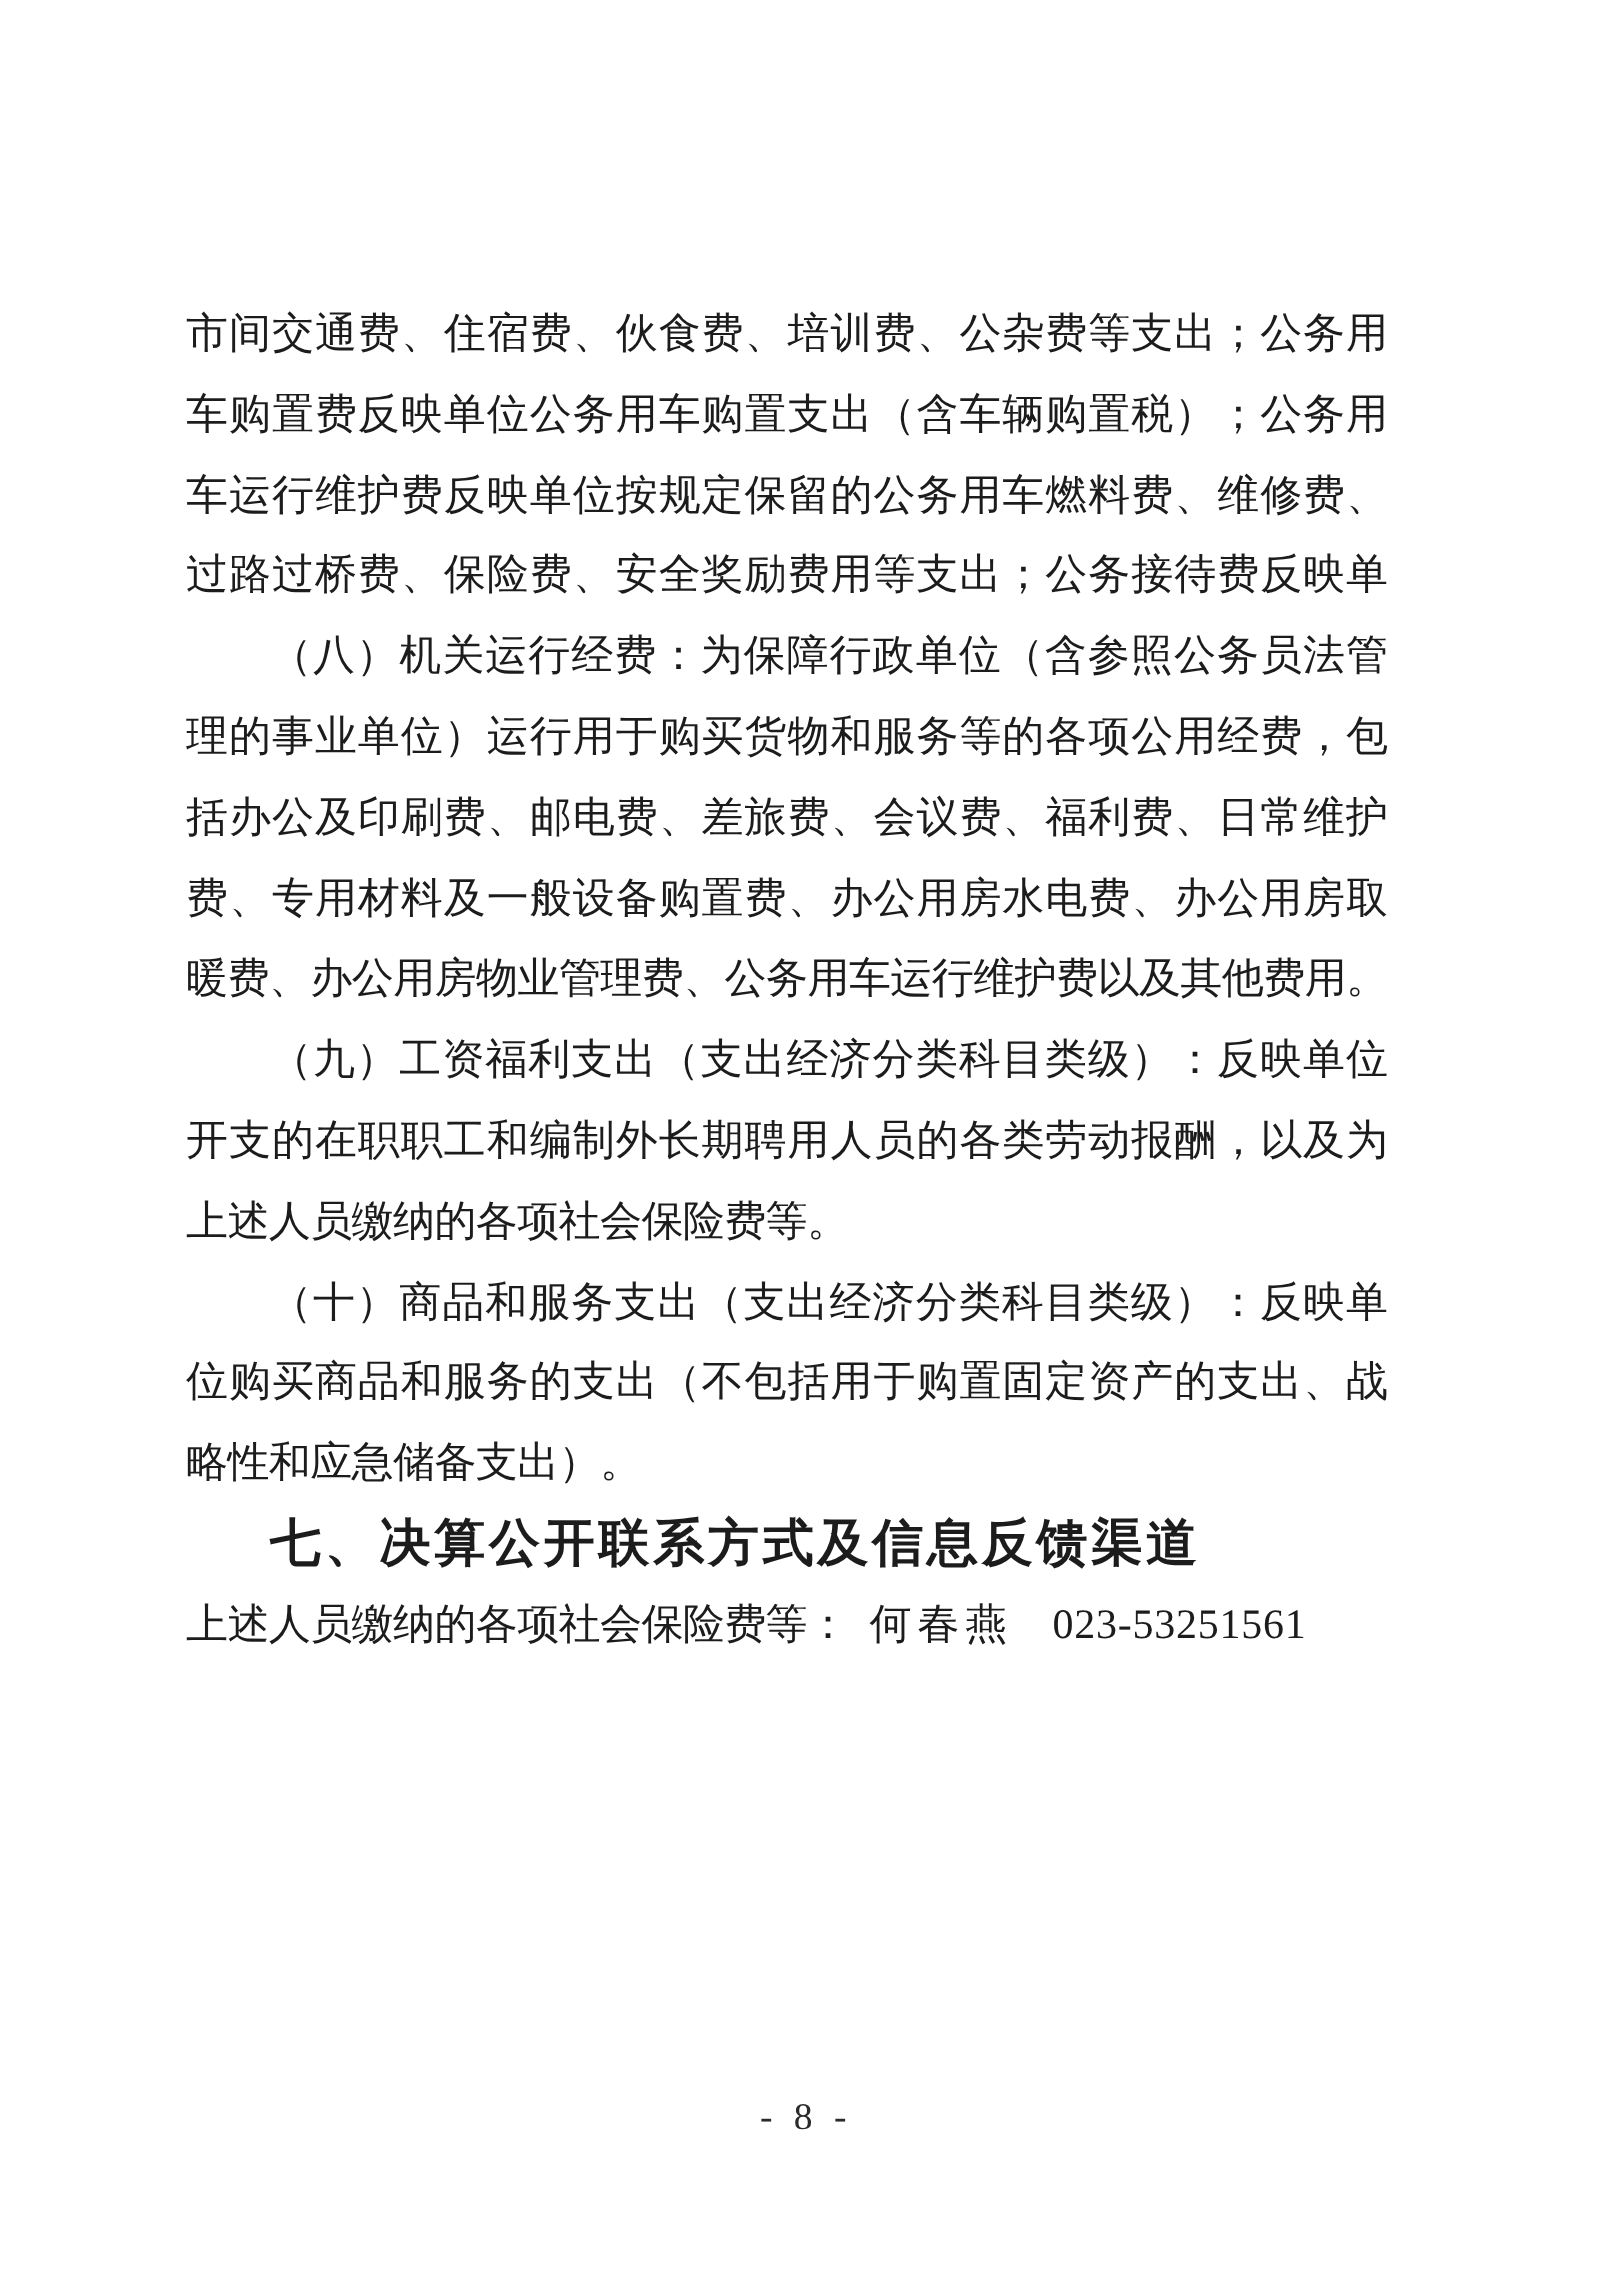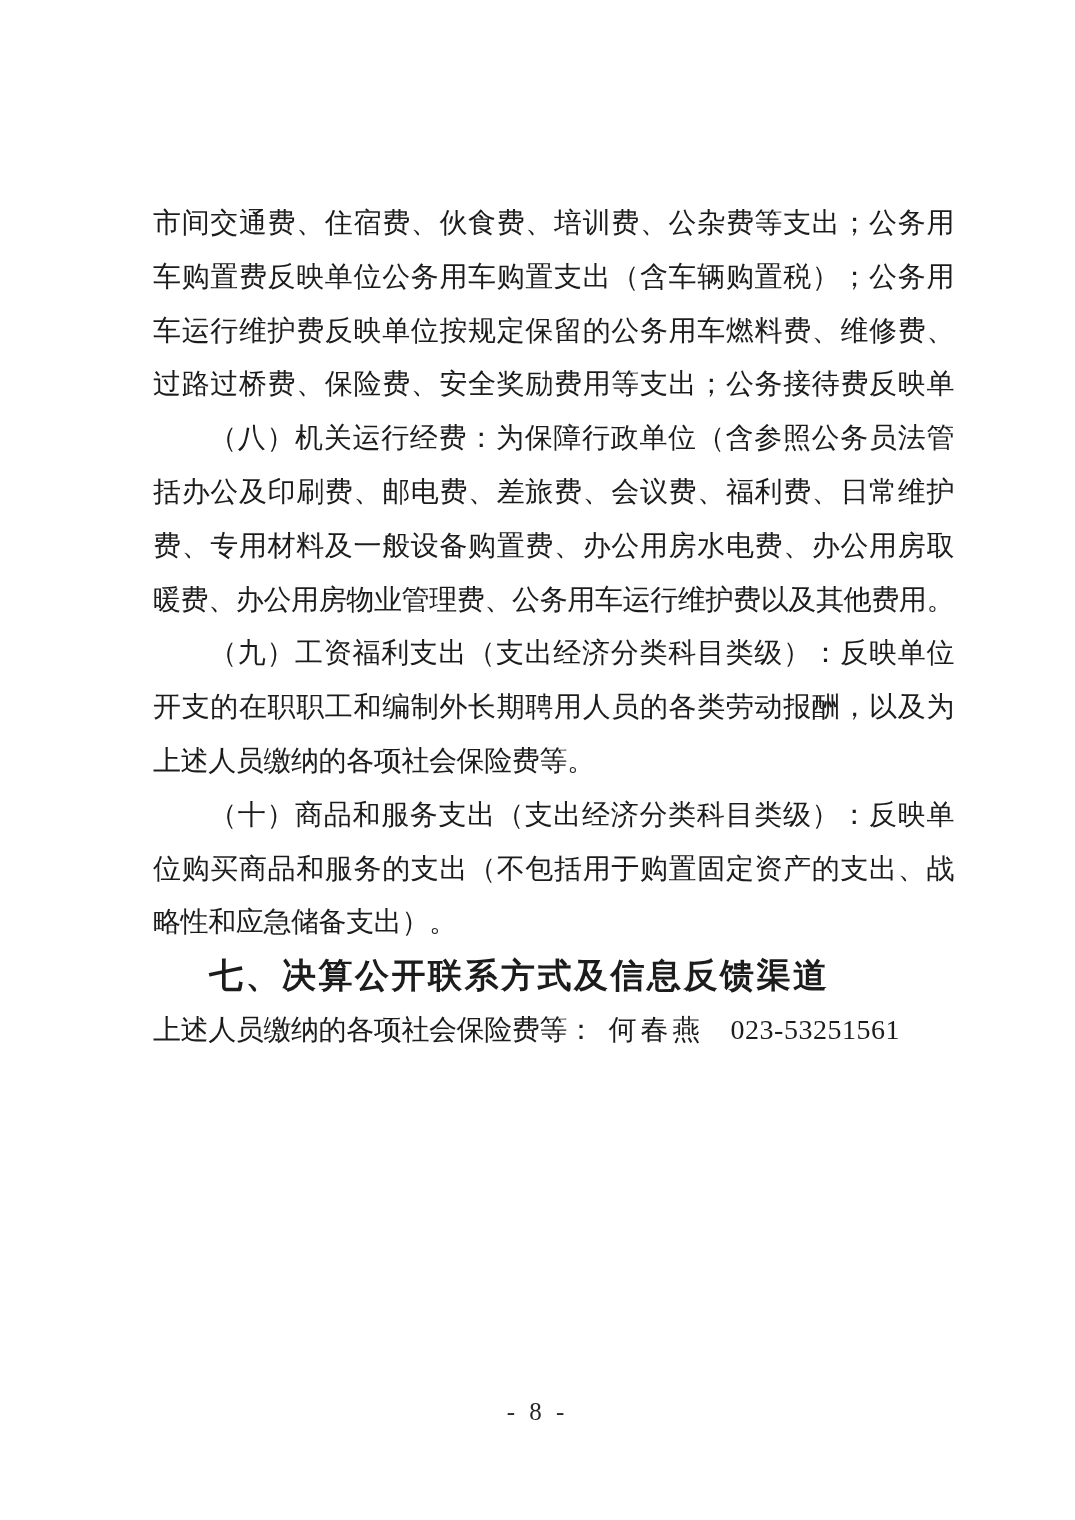--- a/index.html
+++ b/index.html
@@ -11,21 +11,21 @@
     position: relative;
     width: 1075px;
     height: 1520px;
     background: #ffffff;
     overflow: hidden;
     font-family: "Liberation Serif", "DejaVu Serif", serif;
     color: #1c1c1c;
   }
   .textblock {
     position: absolute;
-    left: 153px;
+    left: 124px;
     top: 196px;
     width: 801px;
   }
   .line {
     font-size: 28px;
     line-height: 53.8px;
     height: 53.8px;
     letter-spacing: -0.4px;
     color: #1c1c1c;
   }
@@ -71,20 +71,21 @@
   <div class="textblock">
 
     <div class="line j">市间交通费、住宿费、伙食费、培训费、公杂费等支出；公务用</div>
     <div class="line j">车购置费反映单位公务用车购置支出（含车辆购置税）；公务用</div>
     <div class="line j">车运行维护费反映单位按规定保留的公务用车燃料费、维修费、</div>
     <div class="line j">过路过桥费、保险费、安全奖励费用等支出；公务接待费反映单</div>
 
     <div class="line j indent">
       <span class="b">（八）机关运行经费：</span><span>为保障行政单位（含参照公务员法管</span>
     </div>
+    <div class="line j">理的事业单位）运行用于购买货物和服务等的各项公用经费，包</div>
     <div class="line j">括办公及印刷费、邮电费、差旅费、会议费、福利费、日常维护</div>
     <div class="line j">费、专用材料及一般设备购置费、办公用房水电费、办公用房取</div>
     <div class="line j">暖费、办公用房物业管理费、公务用车运行维护费以及其他费用。</div>
 
     <div class="line j indent">
       <span class="b">（九）工资福利支出（支出经济分类科目类级）：</span><span>反映单位</span>
     </div>
     <div class="line j">开支的在职职工和编制外长期聘用人员的各类劳动报酬，以及为</div>
     <div class="line">上述人员缴纳的各项社会保险费等。</div>
 

